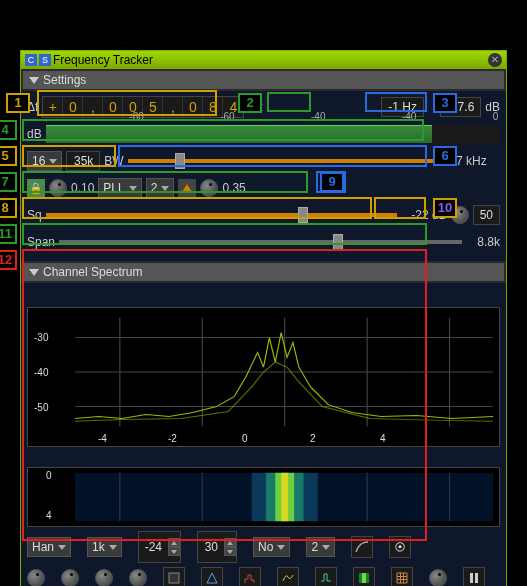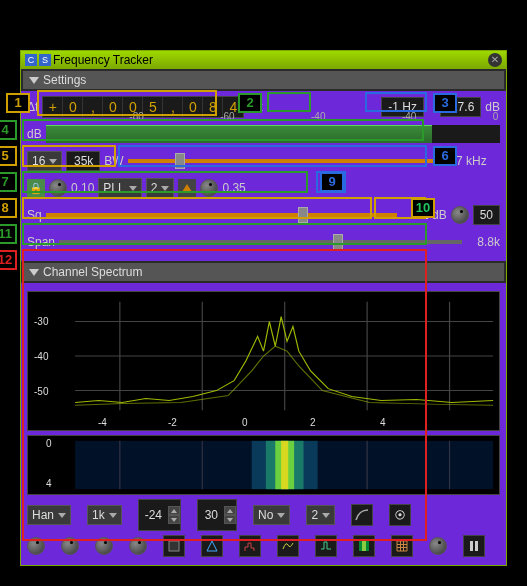--- a/index.html
+++ b/index.html
@@ -5,21 +5,21 @@
 *{box-sizing:border-box;margin:0;padding:0;font-family:sans-serif;font-size:12px;color:#ddd}
 body{background:#000;padding:50px 20px}
 .main{position:relative;width:487px;margin:0 auto}
 .panel{background:#2a2a2a;border:1px solid #7ba800}
 .titlebar{background:linear-gradient(#9fd800,#7ba800);color:#000;display:flex;align-items:center;padding:2px 4px;height:18px}
 .titlebar .tbadge{display:inline-block;width:12px;height:12px;background:#3366cc;color:#fff;text-align:center;line-height:12px;font-size:9px;margin-right:2px}
 .titlebar-title{color:#000;flex:1;font-size:12px}
 .titlebar-close{width:14px;height:14px;background:#333;color:#aaa;text-align:center;line-height:14px;font-size:10px;border-radius:7px}
 .section-hdr{background:#555;padding:2px 6px;display:flex;align-items:center;margin:2px}
 .section-hdr .tri{display:inline-block;width:0;height:0;border-left:5px solid transparent;border-right:5px solid transparent;border-top:7px solid #ccc;margin-right:4px}
-.body{padding:4px 6px;background:#6d28d9}
+.body{padding:4px 6px;background:#0f172a}
 .row{display:flex;align-items:center;height:24px;margin-bottom:3px;gap:4px}
 .lbl{color:#ccc;font-size:12px}
 .digit-display{background:#1a1a1a;border:1px solid #444;display:flex;height:22px}
 .digit{width:20px;text-align:center;line-height:20px;color:#d0a000;font-size:14px;border-right:1px solid #333}
 .digit:last-child{border-right:none}
 .readout{background:#1a1a1a;border:1px solid #444;padding:2px 6px;text-align:right;min-width:40px}
 .unit{color:#ccc}
 .dbbar{flex:1;height:18px;background:#1a1a1a;position:relative}
 .dbbar-fill{position:absolute;left:0;top:0;bottom:0;width:85%;background:linear-gradient(to top,#2a6a2a,#3a8a3a);border-top:1px solid #5ada5a}
 .dbbar-tick{position:absolute;top:-14px;color:#aaa;font-size:10px;text-align:center;transform:translateX(-50%)}
@@ -27,21 +27,21 @@
 .combo .arr{width:0;height:0;border-left:4px solid transparent;border-right:4px solid transparent;border-top:5px solid #aaa}
 .slider{flex:1;height:18px;position:relative;display:flex;align-items:center}
 .slider-track{height:4px;background:#d08000;flex:1;position:relative}
 .slider-track.gray{background:#666}
 .slider-handle{width:10px;height:16px;background:#888;border:1px solid #aaa;position:absolute;top:-6px}
 .dial{width:18px;height:18px;border-radius:50%;background:radial-gradient(circle at 35% 35%,#888,#333);border:1px solid #555;position:relative}
 .dial::after{content:"";position:absolute;width:3px;height:3px;background:#000;border-radius:50%;top:3px;left:8px}
 .lock{width:18px;height:18px;background:#4a8a4a;text-align:center;line-height:18px;font-size:11px}
 .tribtn{width:18px;height:18px;background:#444;display:flex;align-items:center;justify-content:center}
 .tribtn .t{width:0;height:0;border-left:5px solid transparent;border-right:5px solid transparent;border-bottom:8px solid #d08000}
-.spectrum{height:140px;background:#000;border:1px solid #444;margin:4px 0;position:relative;overflow:hidden}
+.spectrum{height:140px;background:#000;border:1px solid #444;margin:20px 0;position:relative;overflow:hidden}
 .waterfall{height:60px;background:#000;border:1px solid #444;margin-bottom:4px;position:relative;overflow:hidden}
 .ctrlrow{display:flex;align-items:center;gap:16px;margin-bottom:4px}
 .spin{display:flex;align-items:center;background:#1a1a1a;border:1px solid #444}
 .spin-val{padding:8px 6px;min-width:26px;text-align:right}
 .spin-btns{display:flex;flex-direction:column}
 .spin-btns div{width:12px;height:9px;background:#444;border:1px solid #555;display:flex;align-items:center;justify-content:center}
 .spin-btns .su::after{content:"";border-left:3px solid transparent;border-right:3px solid transparent;border-bottom:4px solid #aaa}
 .spin-btns .sd::after{content:"";border-left:3px solid transparent;border-right:3px solid transparent;border-top:4px solid #aaa}
 .iconbtn{width:22px;height:22px;background:#1a1a1a;border:1px solid #444;display:flex;align-items:center;justify-content:center;font-size:11px}
 .callout{position:absolute;border:2px solid;padding:1px;pointer-events:none}
@@ -318,21 +318,21 @@
 <div class="callout" style="border-color:#2a9a2a;left:2px;top:121px;width:286px;height:22px"></div>
 <div class="callout-num" style="border-color:#2a9a2a;color:#2a9a2a;left:-27px;top:122px">7</div>
 
 <div class="callout" style="border-color:#d0a000;left:2px;top:147px;width:350px;height:22px"></div>
 <div class="callout-num" style="border-color:#d0a000;color:#d0a000;left:-27px;top:148px">8</div>
 
 <div class="callout" style="border-color:#2a6ae0;left:296px;top:121px;width:30px;height:22px"></div>
 <div class="callout-num" style="border-color:#2a6ae0;color:#2a6ae0;left:300px;top:122px">9</div>
 
 <div class="callout" style="border-color:#d0a000;left:354px;top:147px;width:52px;height:22px"></div>
-<div class="callout-num" style="border-color:#d0a000;color:#22c55e;left:391px;top:148px">10</div>
+<div class="callout-num" style="border-color:#d0a000;color:#8b5cf6;left:413px;top:148px">10</div>
 
 <div class="callout" style="border-color:#2a9a2a;left:2px;top:173px;width:405px;height:22px"></div>
 <div class="callout-num" style="border-color:#2a9a2a;color:#2a9a2a;left:-27px;top:174px">11</div>
 
 <div class="callout" style="border-color:#e02020;left:2px;top:199px;width:405px;height:292px"></div>
 <div class="callout-num" style="border-color:#e02020;color:#e02020;left:-27px;top:200px">12</div>
 
 </div>
 
 </body></html>

